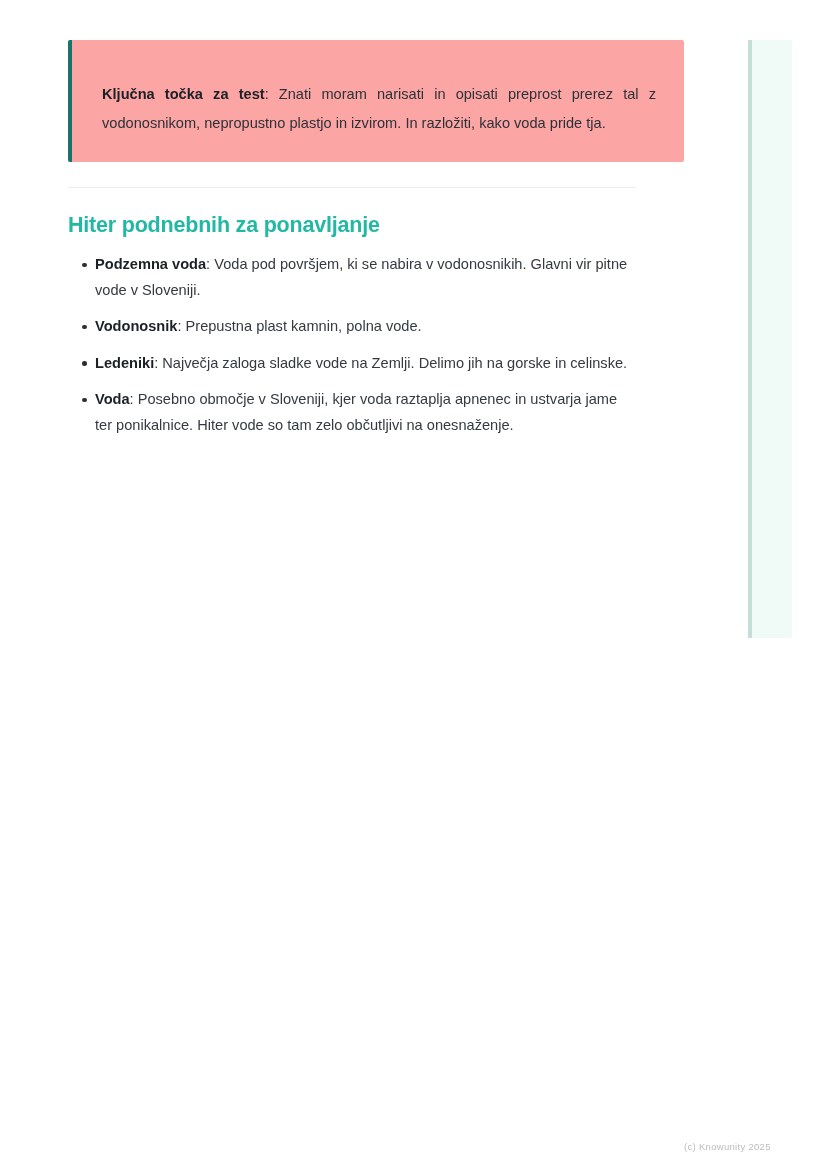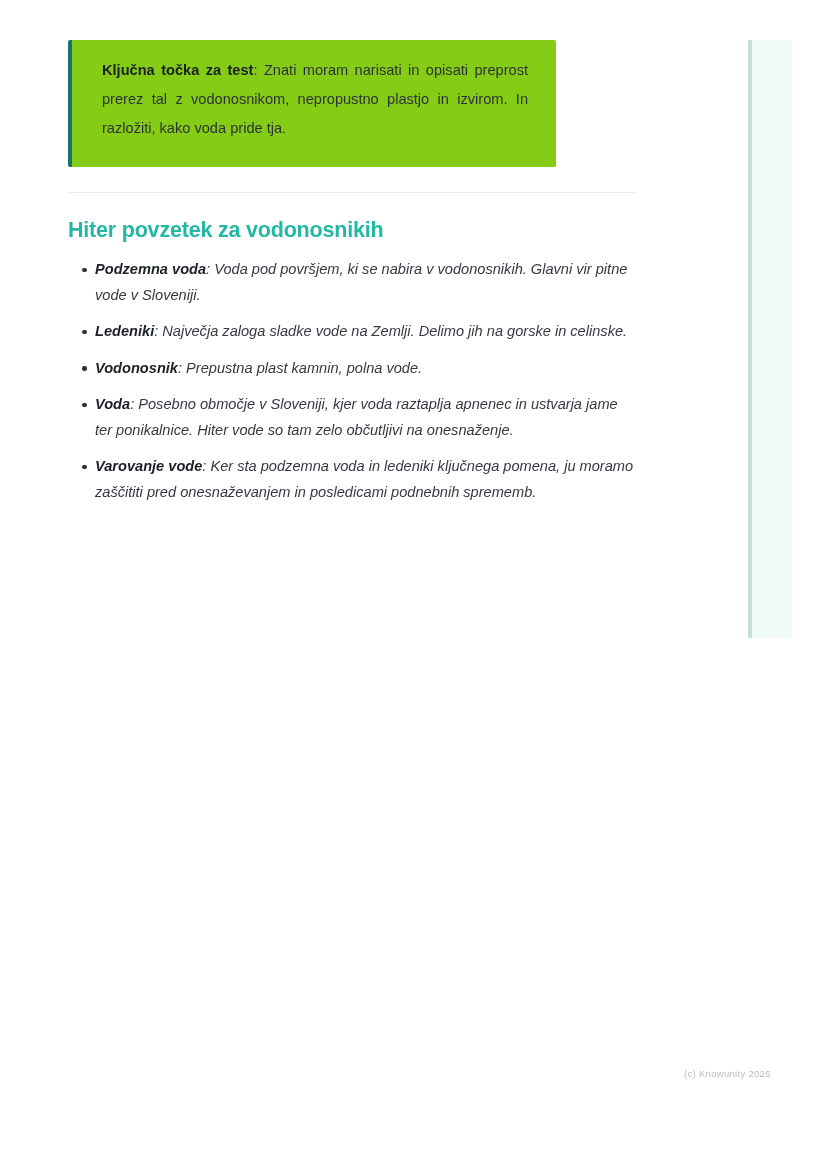--- a/index.html
+++ b/index.html
@@ -33,25 +33,25 @@
     position: absolute;
     top: 0;
     left: 0;
     width: 700px;
     padding: 40px 0 0 68px;
     box-sizing: border-box;
   }
 
   
   #callout {
-    width: 488px;
-    background: #84cc16;
+    width: 616px;
+    background: #fca5a5;
     border-left: 4px solid #19726b;
     box-sizing: border-box;
-    padding: 16px 28px 24px 30px;
+    padding: 40px 28px 24px 30px;
     border-radius: 2px;
   }
   #callout .callout-text {
     margin: 0;
     font-size: 14.6px;
     line-height: 29px;
     color: #2d3238;
     text-align: justify;
   }
   #callout .callout-text .lead {
@@ -76,21 +76,20 @@
     letter-spacing: -0.2px;
     color: #22b8a4;
   }
 
   
   #summary-list {
     list-style: none;
     margin: 14px 0 0 0;
     padding: 0;
     width: 570px;
-    font-style: italic;
   }
   #summary-list li {
     position: relative;
     padding-left: 27px;
     margin-bottom: 11px;
     font-size: 14.6px;
     line-height: 25.5px;
     color: #343a40;
   }
   #summary-list li::before {
@@ -105,45 +104,44 @@
   }
   #summary-list .term {
     font-weight: bold;
     color: #1c2126;
   }
 
   
   #footer-copyright {
     position: absolute;
     left: 684px;
-    top: 1068px;
+    top: 1141px;
     font-size: 9.5px;
     letter-spacing: 0.3px;
     color: #bdbdbd;
     white-space: nowrap;
   }
 </style>
 </head>
 <body>
 
 <div id="side-panel"></div>
 
 <div id="content">
 
   <div id="callout">
     <p class="callout-text"><span class="lead">Ključna točka za test</span><span>: </span><span>Znati moram narisati in opisati preprost prerez tal z vodonosnikom, nepropustno plastjo in izvirom. In razložiti, kako voda pride tja.</span></p>
   </div>
 
   <hr id="divider">
 
-  <h2 id="summary-heading">Hiter povzetek za vodonosnikih</h2>
+  <h2 id="summary-heading">Hiter podnebnih za ponavljanje</h2>
 
   <ul id="summary-list">
     <li><span class="term">Podzemna voda</span><span>: </span><span>Voda pod površjem, ki se nabira v vodonosnikih. Glavni vir pitne vode v Sloveniji.</span></li>
+    <li><span class="term">Vodonosnik</span><span>: </span><span>Prepustna plast kamnin, polna vode.</span></li>
     <li><span class="term">Ledeniki</span><span>: </span><span>Največja zaloga sladke vode na Zemlji. Delimo jih na gorske in celinske.</span></li>
-    <li><span class="term">Vodonosnik</span><span>: </span><span>Prepustna plast kamnin, polna vode.</span></li>
     <li><span class="term">Voda</span><span>: </span><span>Posebno območje v Sloveniji, kjer voda raztaplja apnenec in ustvarja jame ter ponikalnice. Hiter vode so tam zelo občutljivi na onesnaženje.</span></li>
-    <li><span class="term">Varovanje vode</span><span>: </span><span>Ker sta podzemna voda in ledeniki ključnega pomena, ju moramo zaščititi pred onesnaževanjem in posledicami podnebnih sprememb.</span></li>
   </ul>
 
 </div>
 
 <div id="footer-copyright">(c) Knowunity 2025</div>
 
 </body></html>

